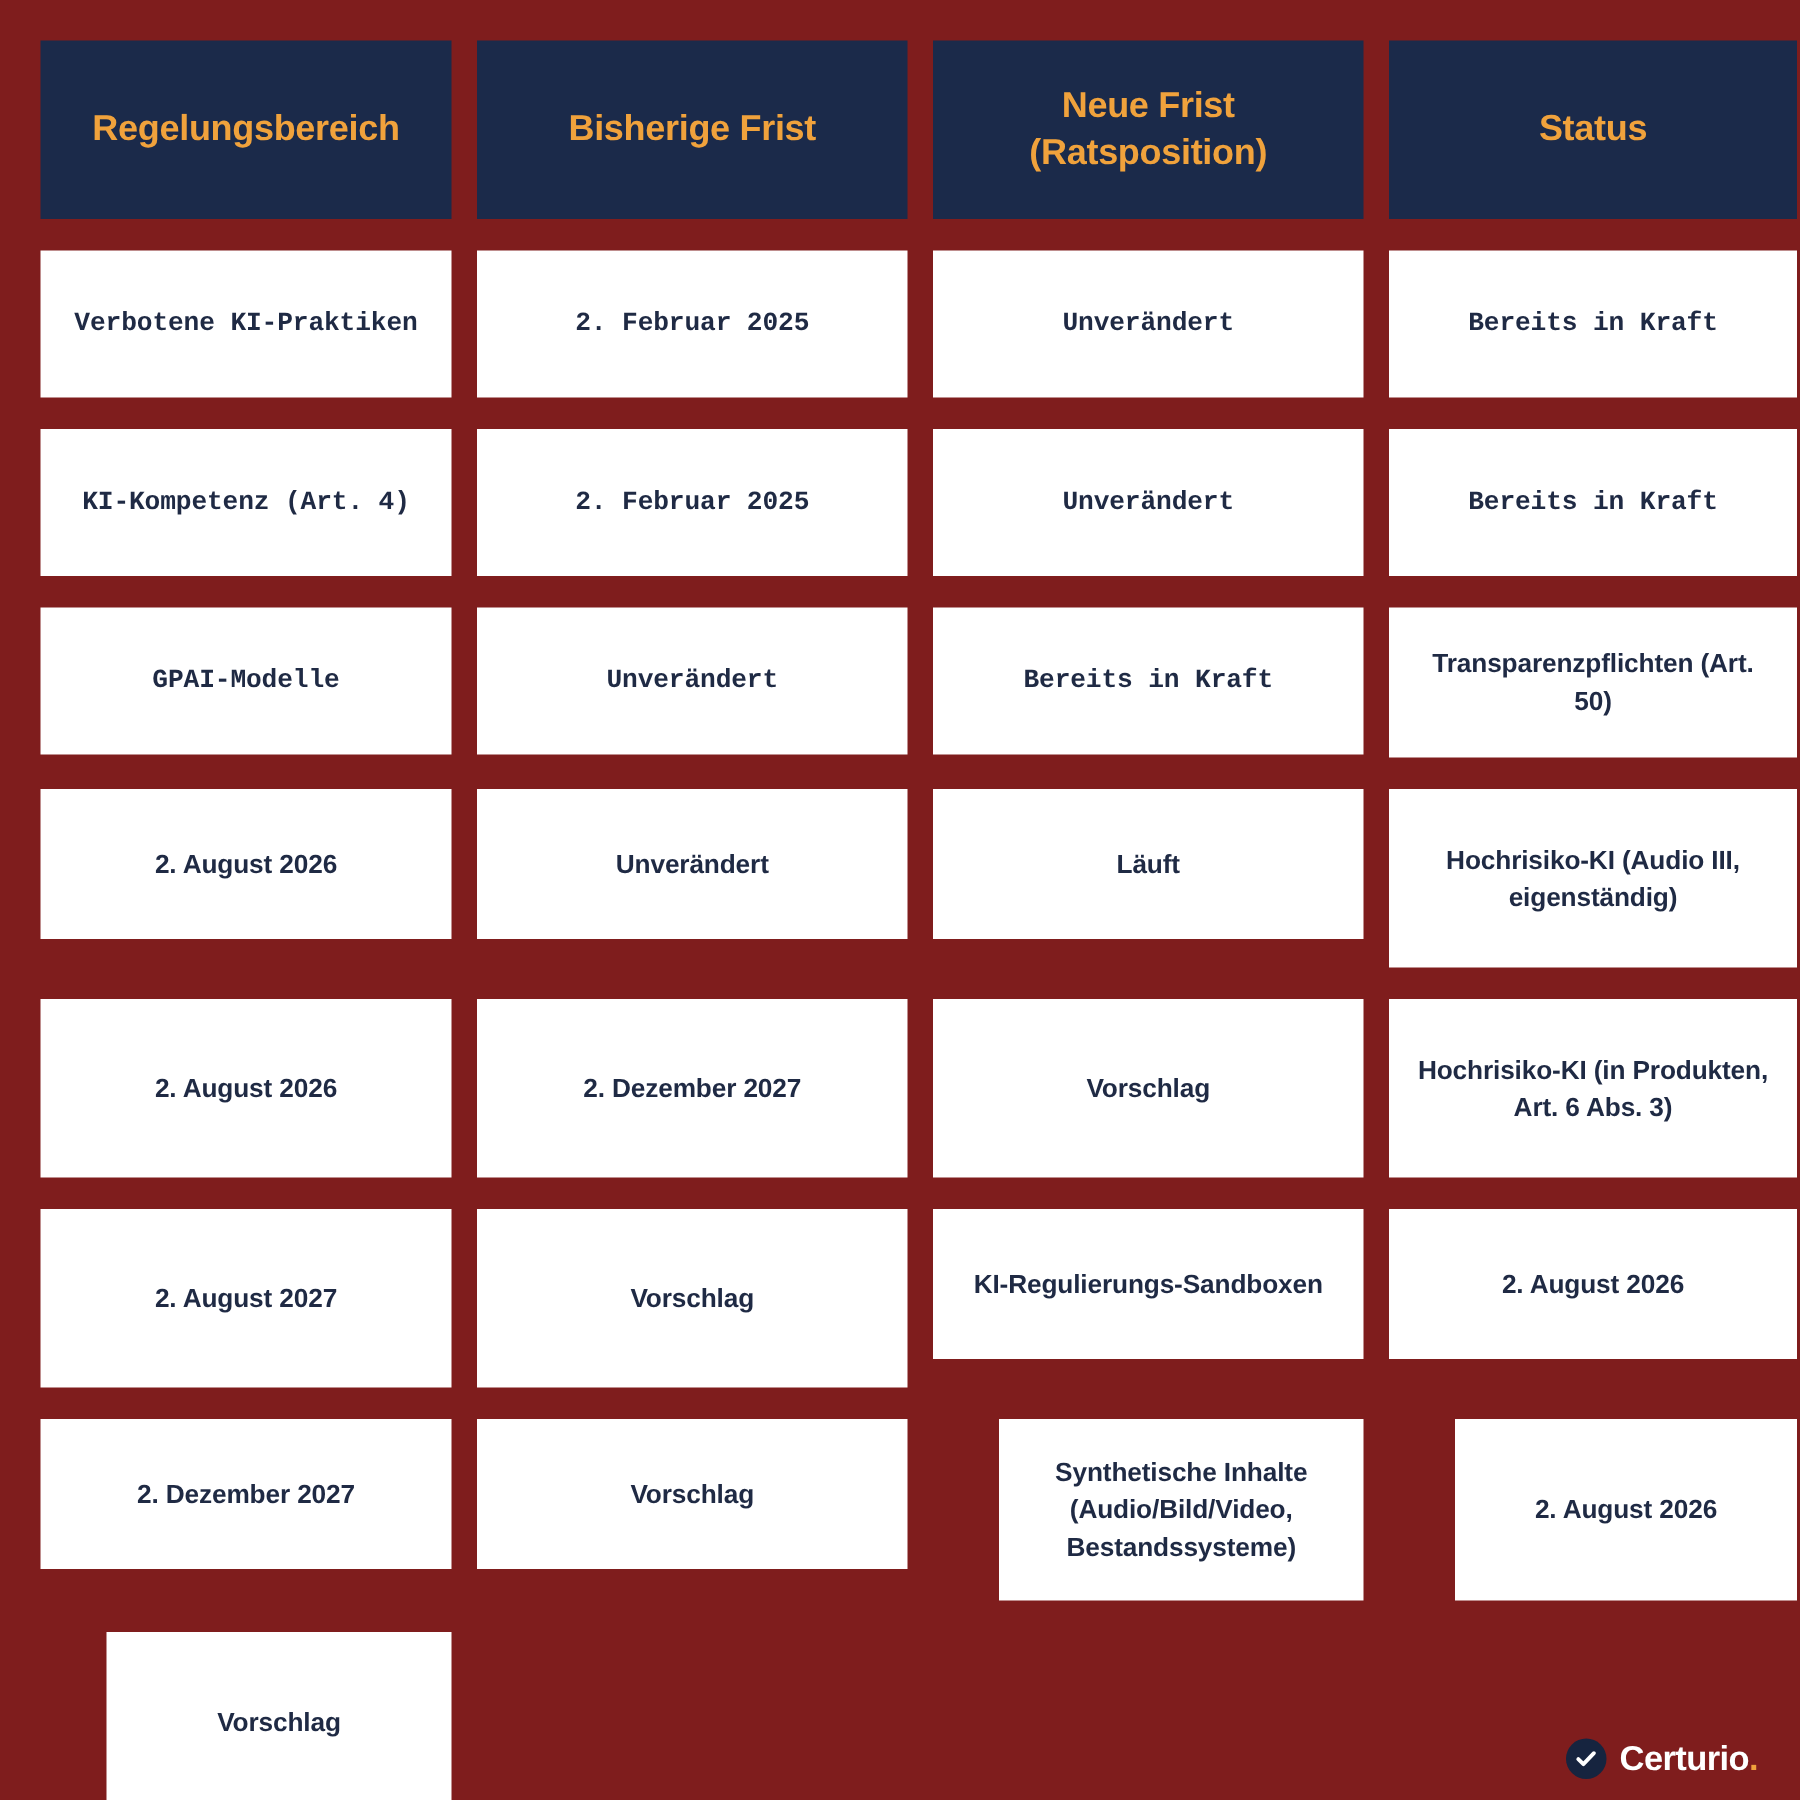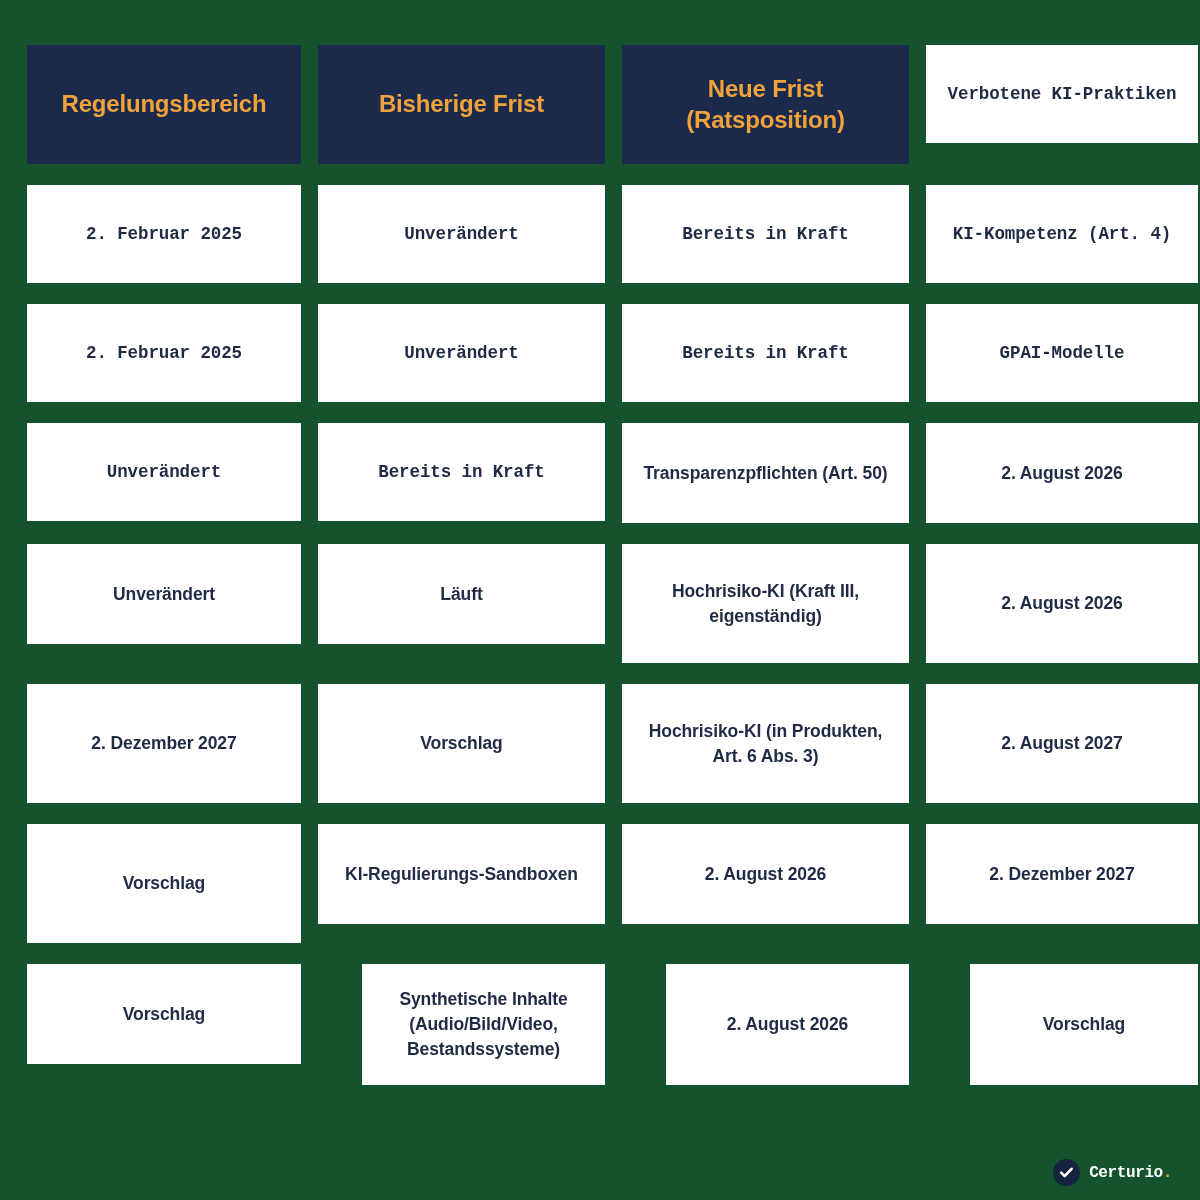--- a/index.html
+++ b/index.html
@@ -12,22 +12,22 @@
     background: #21707f;
     font-family: "Liberation Sans", sans-serif;
     overflow: hidden;
   }
 
   #infographic {
     position: relative;
     width: 1200px;
     height: 1200px;
     box-sizing: border-box;
-    padding: 45px 28px 0 27px;
-    background: #14532d;
+    padding: 27px 28px 0 27px;
+    background: #7f1d1d;
   }
 
   .table-grid {
     display: grid;
     grid-template-columns: 274px 287px 287px 272px;
     column-gap: 17px;
     row-gap: 21px;
     width: 1145px;
   }
 
@@ -89,25 +89,24 @@
     border-radius: 50%;
     background: #16243f;
     display: flex;
     align-items: center;
     justify-content: center;
     flex: 0 0 auto;
   }
   .logo-badge svg { display: block; }
   .logo-word {
     color: #ffffff;
-    font-size: 16px;
+    font-size: 23px;
     font-weight: 700;
     letter-spacing: -0.4px;
     line-height: 1;
-    font-family: Liberation Mono, monospace;
   }
   .logo-dot {
     color: #f0a23c;
   }
 </style>
 </head>
 <body>
 
 <div id="infographic">
 
@@ -118,20 +117,23 @@
     </div>
     <div class="head-cell">
       <span class="head-text">Bisherige Frist</span>
     </div>
     <div class="head-cell">
       <span class="head-text">
         <span>Neue Frist</span><br>
         <span>(Ratsposition)</span>
       </span>
     </div>
+    <div class="head-cell">
+      <span class="head-text">Status</span>
+    </div>
 
     <div class="cell r-h98">
       <span class="cell-text">Verbotene KI-Praktiken</span>
     </div>
     <div class="cell r-h98">
       <span class="cell-text">2. Februar 2025</span>
     </div>
     <div class="cell r-h98">
       <span class="cell-text">Unverändert</span>
     </div>
@@ -169,21 +171,21 @@
       <span class="cell-text">2. August 2026</span>
     </div>
     <div class="cell r-h100">
       <span class="cell-text">Unverändert</span>
     </div>
     <div class="cell r-h100">
       <span class="cell-text">Läuft</span>
     </div>
 
     <div class="cell r-h119">
-      <span class="cell-text">Hochrisiko-KI (Kraft III, eigenständig)</span>
+      <span class="cell-text">Hochrisiko-KI (Audio III, eigenständig)</span>
     </div>
     <div class="cell r-h119">
       <span class="cell-text">2. August 2026</span>
     </div>
     <div class="cell r-h119">
       <span class="cell-text">2. Dezember 2027</span>
     </div>
     <div class="cell r-h119">
       <span class="cell-text">Vorschlag</span>
     </div>

